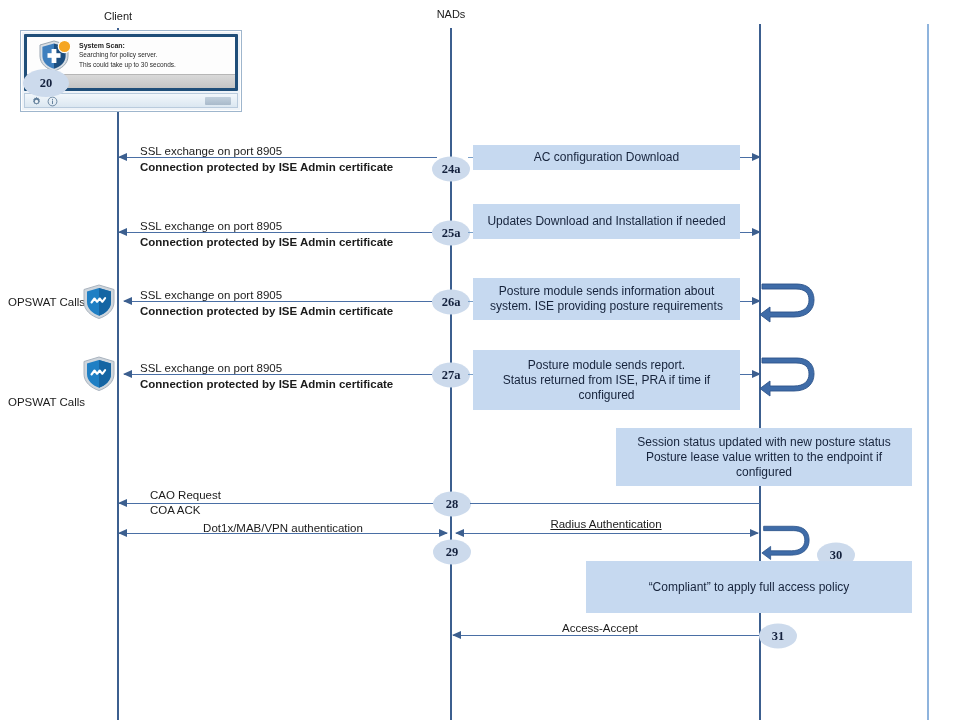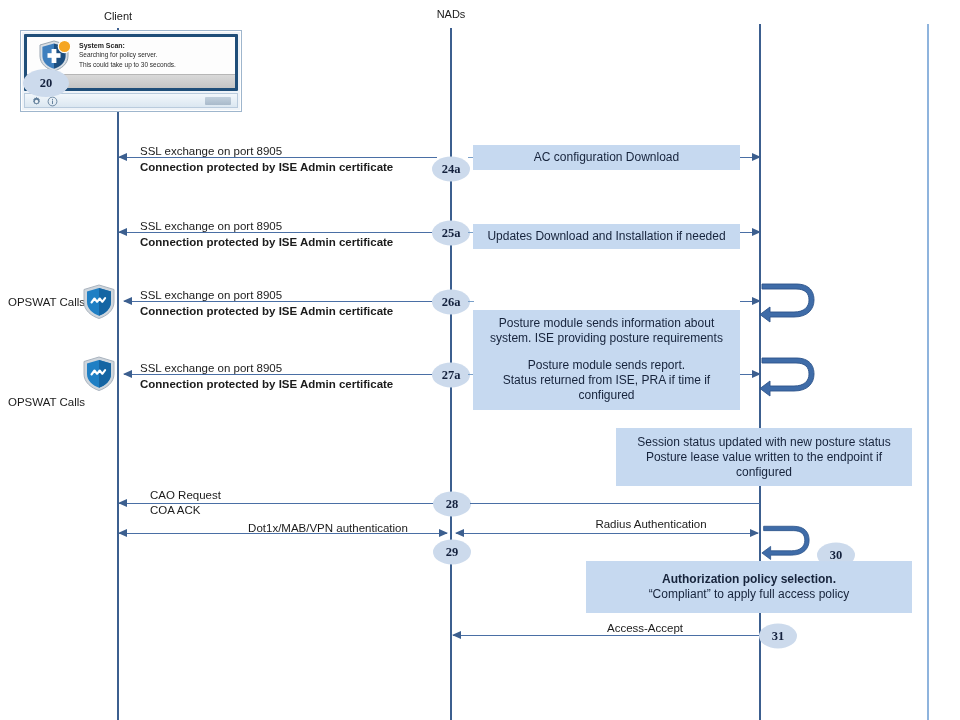--- a/index.html
+++ b/index.html
@@ -41,21 +41,21 @@
   .arrowR{right:-1px;border-left:9px solid #3c5f8f;}
 
   .msg-label{
     position:absolute;
     font-size:11.5px;
     white-space:nowrap;
     color:#1b1b1b;
     line-height:1.15;
   }
   .msg-label.bold{font-weight:bold;font-size:11.5px;}
-  .msg-label.center{transform:translateX(-50%);margin-left:45px;}
+  .msg-label.center{transform:translateX(-50%);}
 
   
   .note{
     position:absolute;
     background:#c6d9f0;
     color:#16233b;
     font-size:12px;
     line-height:1.25;
     display:flex;
     align-items:center;
@@ -189,21 +189,21 @@
   </div>
 
   <div class="msg" style="left:119px;top:232px;width:318px;">
     <div class="line"></div>
       <div class="arrowL"></div>
   </div>
   <div class="msg-label" style="left:140px;top:220px;">SSL exchange on port 8905</div>
   <div class="msg-label bold" style="left:140px;top:236px;">Connection  protected by ISE Admin certificate</div>
   <div class="badge" style="left:451px;top:233px;width:38px;height:25px;">25a</div>
   <div class="host-line" style="left:468px;top:232px;width:6px;height:1px;"></div>
-  <div class="note" style="left:473px;top:224px;width:267px;height:25px;">
+  <div class="note" style="left:473px;top:204px;width:267px;height:35px;">
     <div>
       <span class="nl">Updates Download and Installation if needed</span>
     </div>
   </div>
   <div class="msg" style="left:740px;top:232px;width:20px;">
     <div class="line"></div>
       <div class="arrowR"></div>
   </div>
 
   <div class="opswat-label" style="left:8px;top:296px;">OPSWAT Calls</div>
@@ -214,21 +214,21 @@
     <path d="M11.5 19.5 l3-4 2.6 3.3 2.6-3.3 2.6 3.3 2.8-3.6" fill="none" stroke="#ffffff" stroke-width="2.1" stroke-linejoin="round" stroke-linecap="round"></path>
   </svg>
   <div class="msg" style="left:124px;top:301px;width:313px;">
     <div class="line"></div>
       <div class="arrowL"></div>
   </div>
   <div class="msg-label" style="left:140px;top:289px;">SSL exchange on port 8905</div>
   <div class="msg-label bold" style="left:140px;top:305px;">Connection  protected by ISE Admin certificate</div>
   <div class="badge" style="left:451px;top:302px;width:38px;height:25px;">26a</div>
   <div class="host-line" style="left:468px;top:301px;width:6px;height:1px;"></div>
-  <div class="note" style="left:473px;top:278px;width:267px;height:42px;margin-top:32px;">
+  <div class="note" style="left:473px;top:278px;width:267px;height:42px;">
     <div>
       <span class="nl">Posture module sends information about</span>
       <span class="nl">system. ISE providing posture requirements</span>
     </div>
   </div>
   <div class="msg" style="left:740px;top:301px;width:20px;">
     <div class="line"></div>
       <div class="arrowR"></div>
   </div>
   <svg class="loop" style="left:760px;top:278px;" width="62" height="48" viewBox="0 0 62 48">
@@ -288,30 +288,29 @@
     <div class="arrowR"></div>
   </div>
   <div class="msg-label center" style="left:283px;top:522px;">Dot1x/MAB/VPN  authentication</div>
   <div class="badge" style="left:452px;top:552px;width:38px;height:25px;">29</div>
 
   <div class="msg" style="left:456px;top:533px;width:302px;">
     <div class="line"></div>
     <div class="arrowL"></div>
     <div class="arrowR"></div>
   </div>
-  <div class="msg-label center" style="left:606px;top:518px;">Radius Authentication</div>
+  <div class="msg-label center" style="left:606px;top:518px;text-decoration:underline;">Radius Authentication</div>
 
   <svg class="loop" style="left:761px;top:521px;" width="56" height="42" viewBox="0 0 62 48">
     <path d="M2 6 H36 C50 6 54 14 54 22 C54 31 48 39 34 39 H10 L10 44 L0 36.5 L10 29 L10 34 H34 C44 34 49 29 49 22 C49 15 45 11 36 11 H2 Z" fill="#3f6ca8" stroke="#2d548a" stroke-width="0.9" stroke-linejoin="round"></path>
   </svg>
   <div class="badge" style="left:836px;top:555px;width:38px;height:25px;">30</div>
 
   <div class="note" style="left:586px;top:561px;width:326px;height:52px;">
     <div>
-      <span class="nl b">Authorization  policy selection.</span>
       <span class="nl">“Compliant” to apply full access policy</span>
     </div>
   </div>
 
   <div class="msg" style="left:453px;top:635px;width:306px;">
     <div class="line"></div>
       <div class="arrowL"></div>
   </div>
   <div class="msg-label center" style="left:600px;top:622px;">Access-Accept</div>
   <div class="badge" style="left:778px;top:636px;width:38px;height:25px;">31</div>

